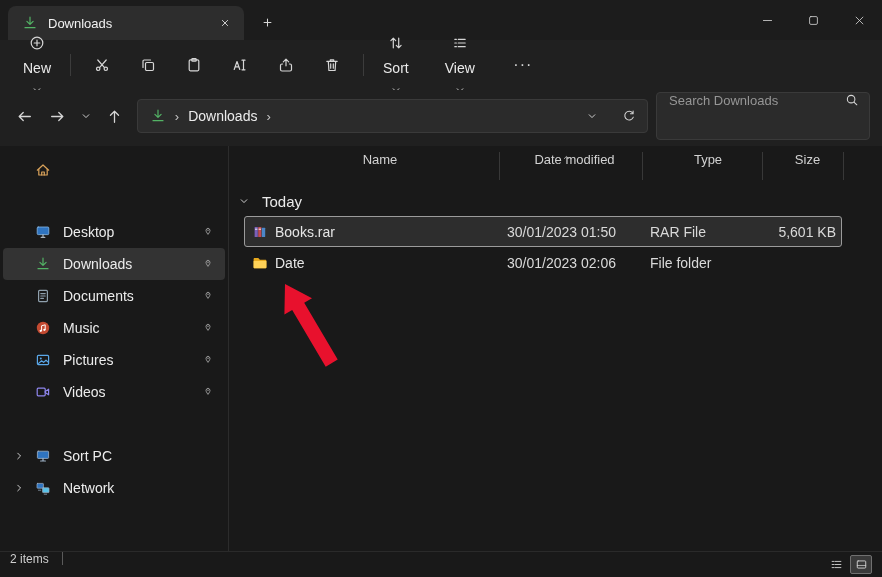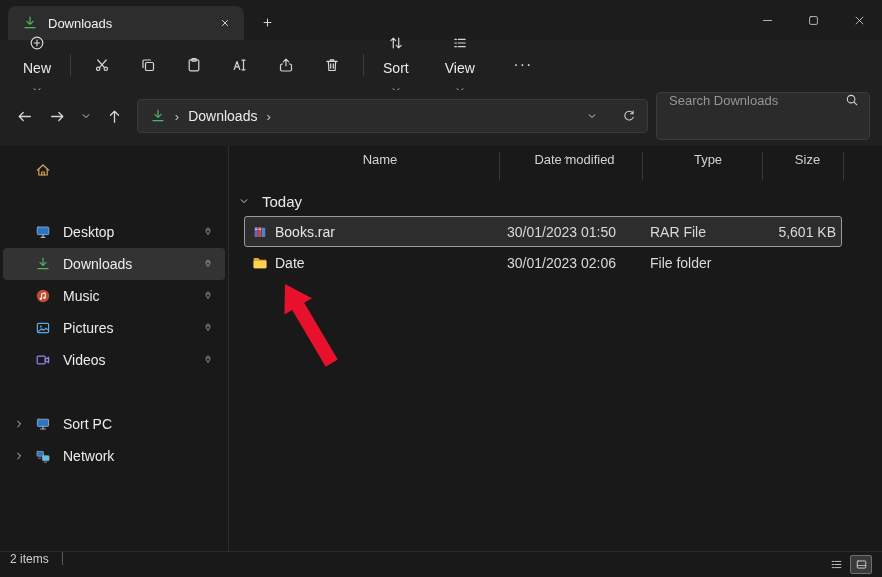--- a/index.html
+++ b/index.html
@@ -395,20 +395,30 @@
         <svg class="ic xs pin">
             <use href="#i-pin"></use>
           </svg>
       </div>
       <div class="side-item selected">
         <span class="chev-slot"></span>
         <svg class="ic green">
             <use href="#i-download"></use>
           </svg>
         <span class="side-label">Downloads</span>
+        <svg class="ic xs pin">
+            <use href="#i-pin"></use>
+          </svg>
+      </div>
+      <div class="side-item">
+        <span class="chev-slot"></span>
+        <svg class="ic" style="color:#8fa0ad">
+            <use href="#i-doc"></use>
+          </svg>
+        <span class="side-label">Documents</span>
         <svg class="ic xs pin">
             <use href="#i-pin"></use>
           </svg>
       </div>
       <div class="side-item">
         <span class="chev-slot"></span>
         <svg class="ic">
             <use href="#i-music"></use>
           </svg>
         <span class="side-label">Music</span>

